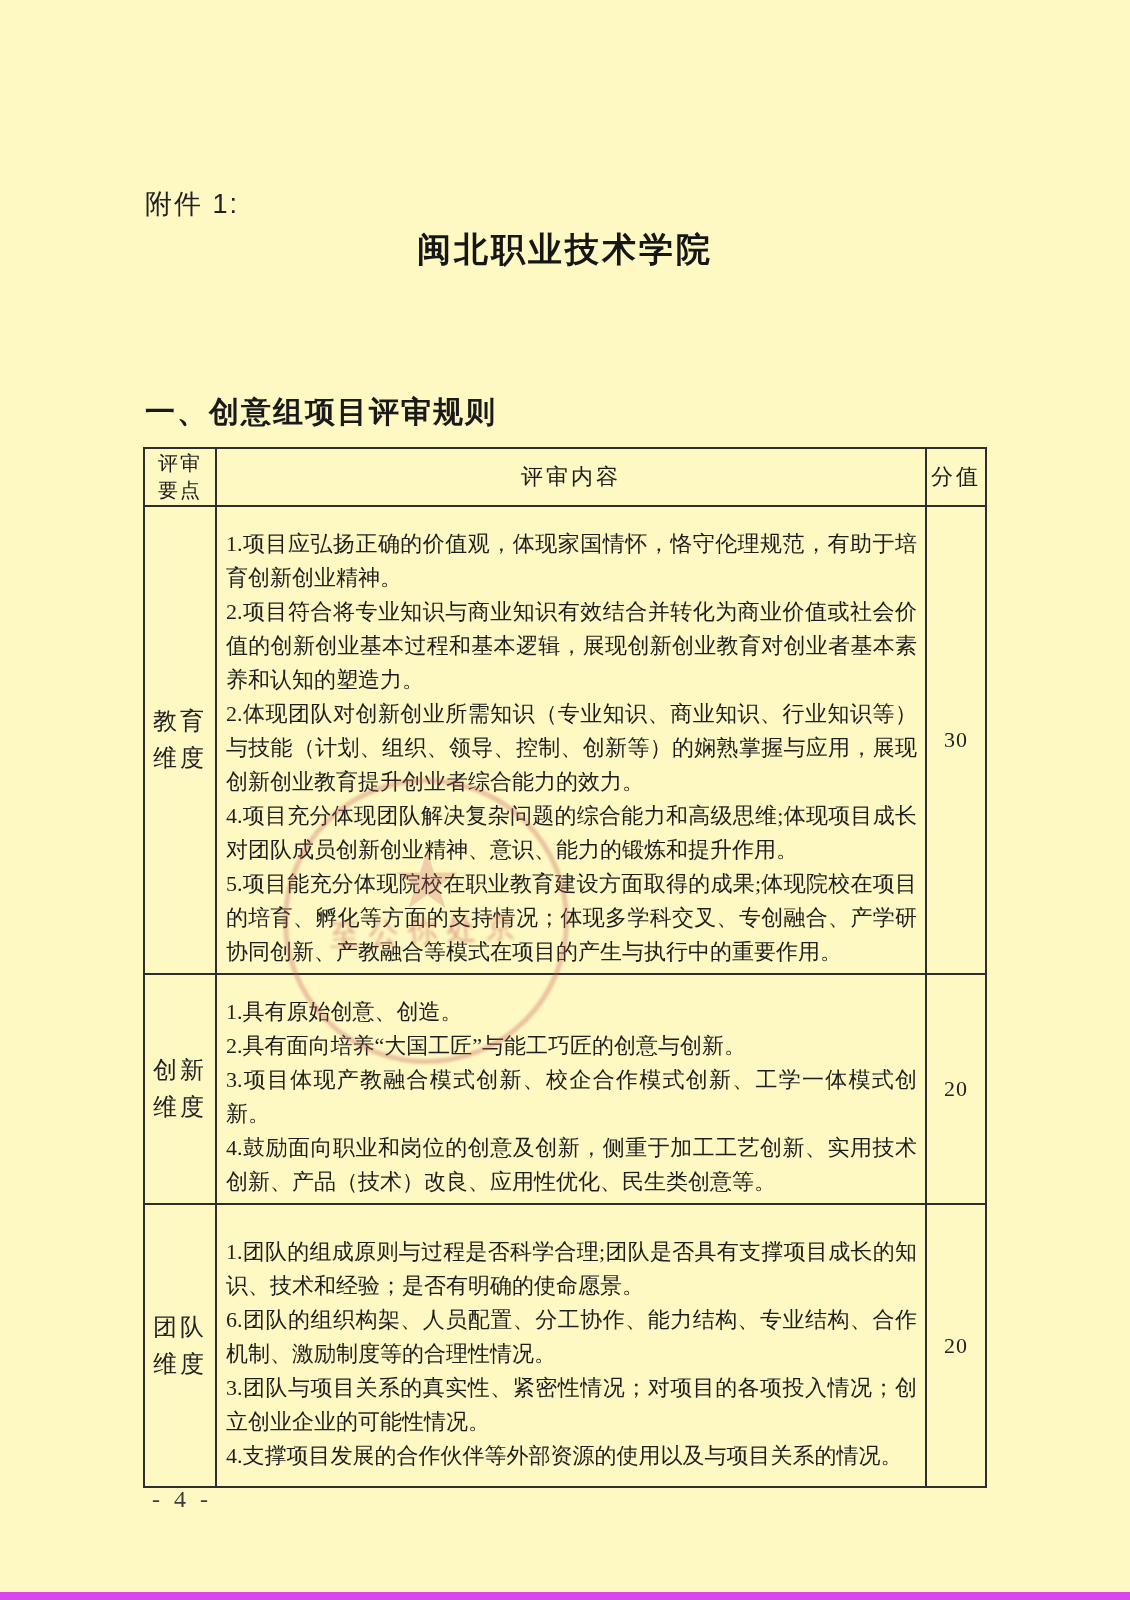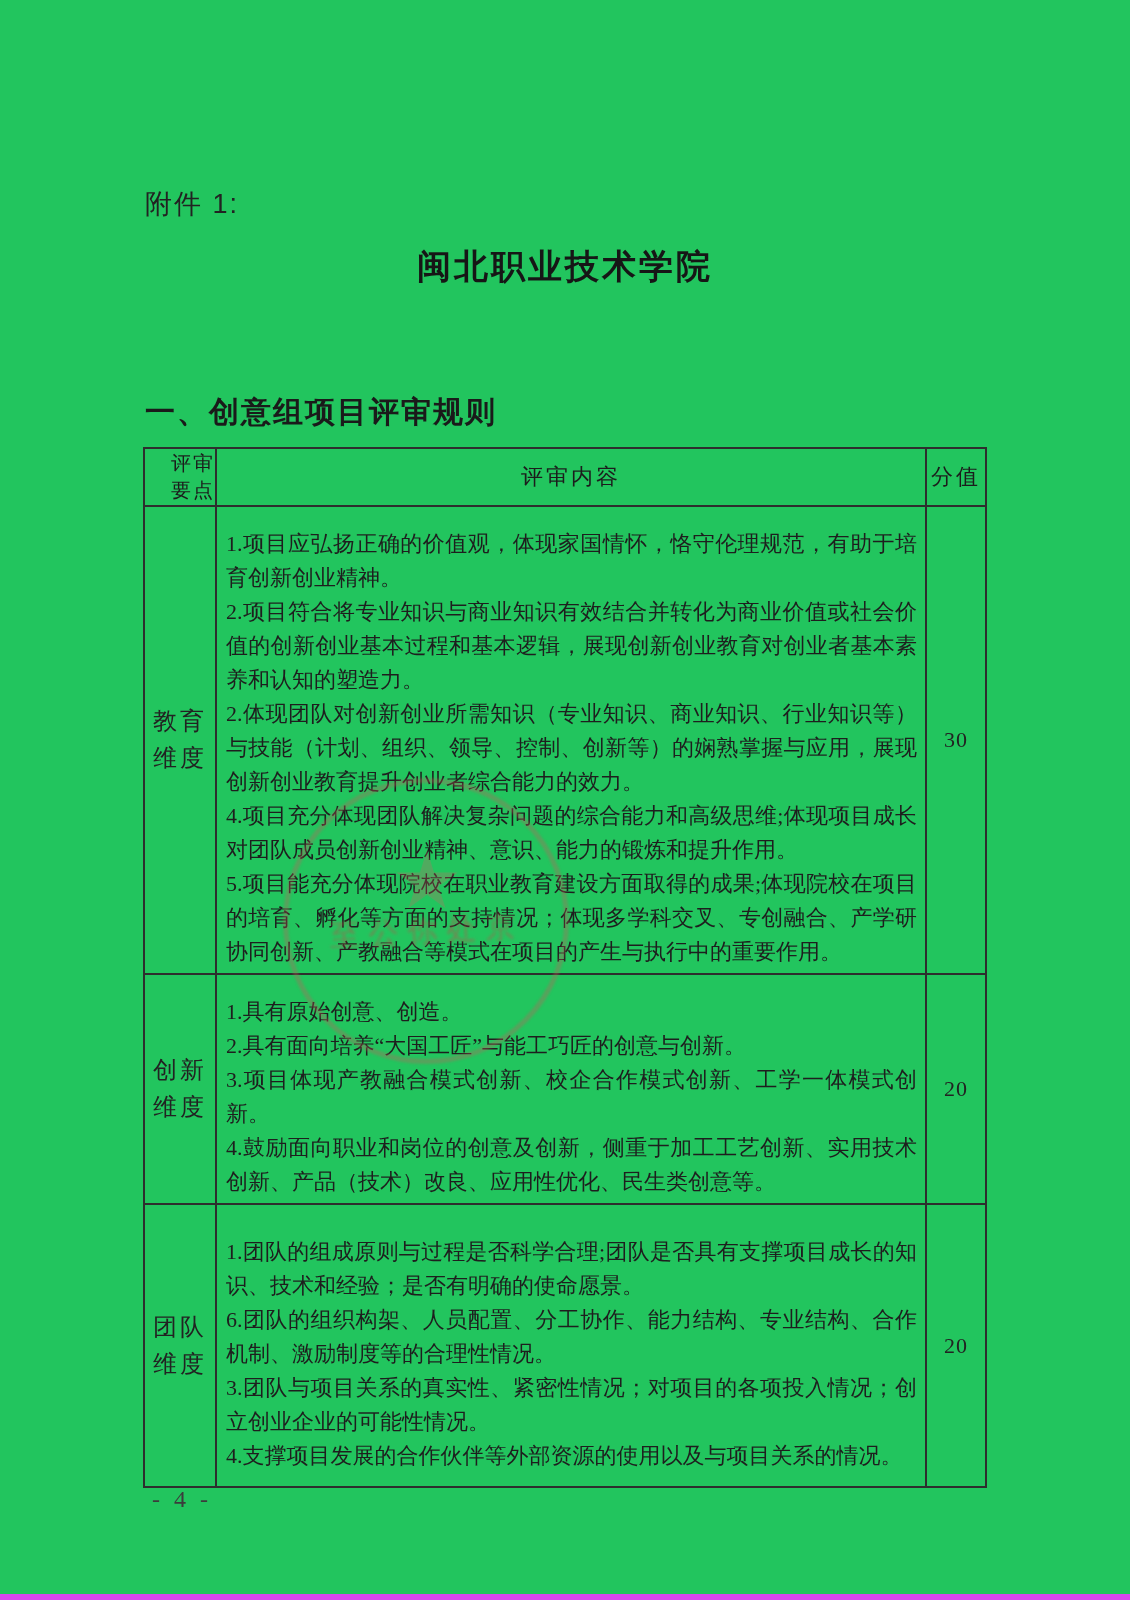--- a/index.html
+++ b/index.html
@@ -6,30 +6,30 @@
   html, body { background: #ffffff; }
   body {
     width: 1130px; height: 1600px;
     position: relative;
     font-family: "Liberation Serif", serif;
     color: #1c1c1c;
     overflow: hidden;
   }
   .page {
     position: absolute; inset: 0;
-    background: #22c55e;
-    border-bottom: 6px solid #d946ef;
+    background: #fef9c3;
+    border-bottom: 8px solid #d946ef;
   }
   .attachment-label {
     position: absolute; left: 145px; top: 186px;
     font-family: "Liberation Sans", sans-serif;
     font-size: 27px; color: #222; letter-spacing: 2px;
   }
   .title-line1 {
-    position: absolute; left: 0; right: 0; top: 244px;
+    position: absolute; left: 0; right: 0; top: 227px;
     text-align: center;
     font-size: 34px; font-weight: bold; letter-spacing: 3px;
     color: #161616;
   }
   .title-line2 {
     position: absolute; left: 0; right: 0; top: 306px;
     text-align: center;
     font-size: 34px; font-weight: bold; letter-spacing: 2px;
     color: #161616;
   }
@@ -50,21 +50,21 @@
     vertical-align: middle;
     font-weight: normal;
   }
   col.c-dim  { width: 72px; }
   col.c-body { width: 710px; }
   col.c-score{ width: 60px; }
 
   tr.header-row { height: 58px; }
   th.h-keypoints {
     font-size: 20px; line-height: 27px;
-    text-align: right; white-space: pre-line; letter-spacing: 2px;
+    text-align: center; white-space: pre-line; letter-spacing: 2px;
   }
   th.h-content { font-size: 22px; letter-spacing: 3px; }
   th.h-score   { font-size: 22px; letter-spacing: 3px; }
 
   tr.row-1 { height: 440px; }
   tr.row-2 { height: 192px; }
   tr.row-3 { height: 283px; }
 
   td.dim-cell {
     font-size: 24px; line-height: 37px;

